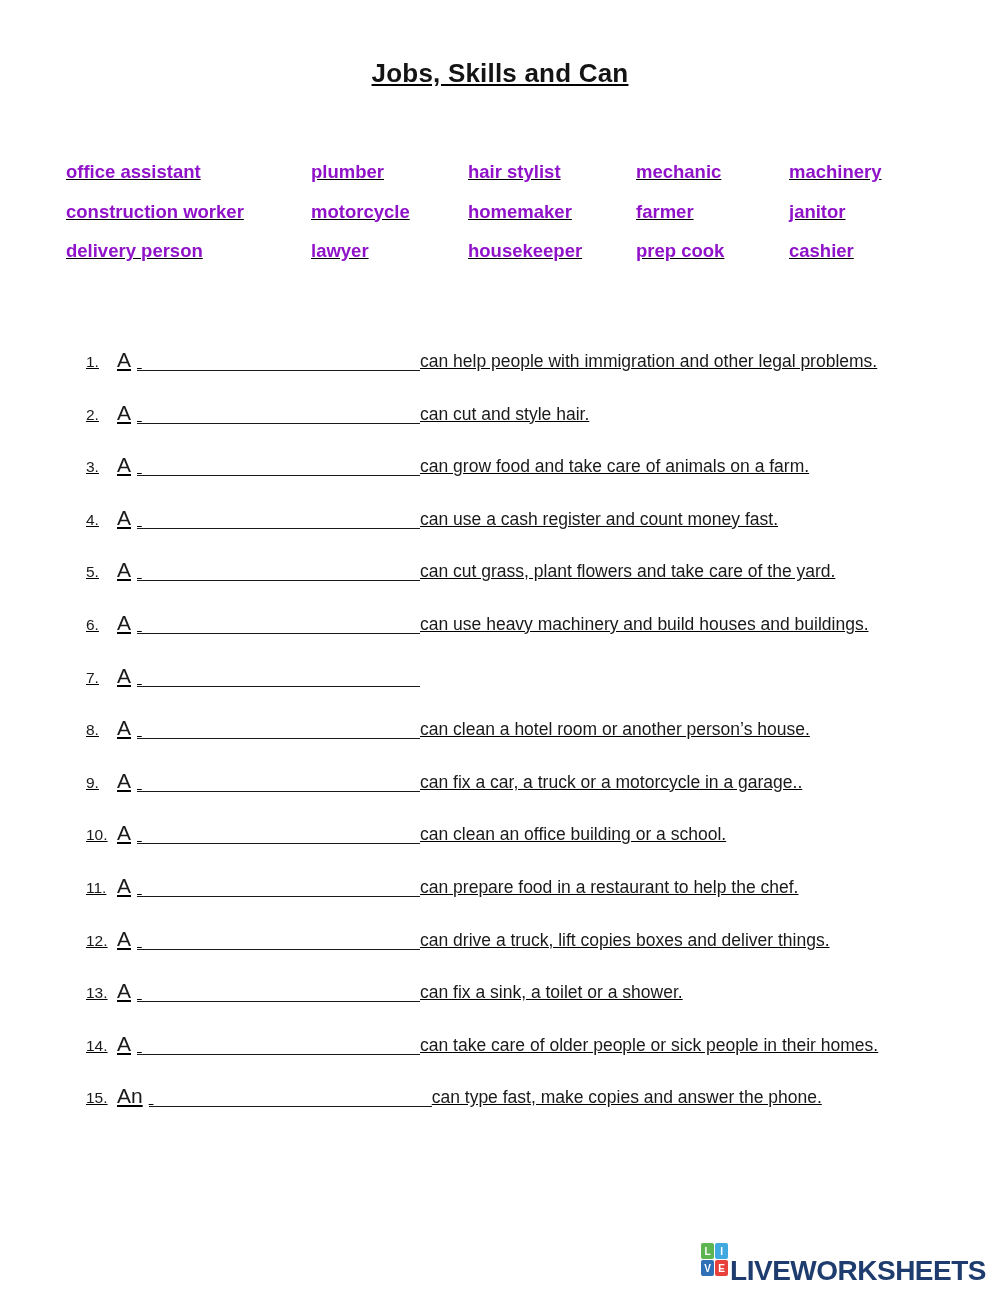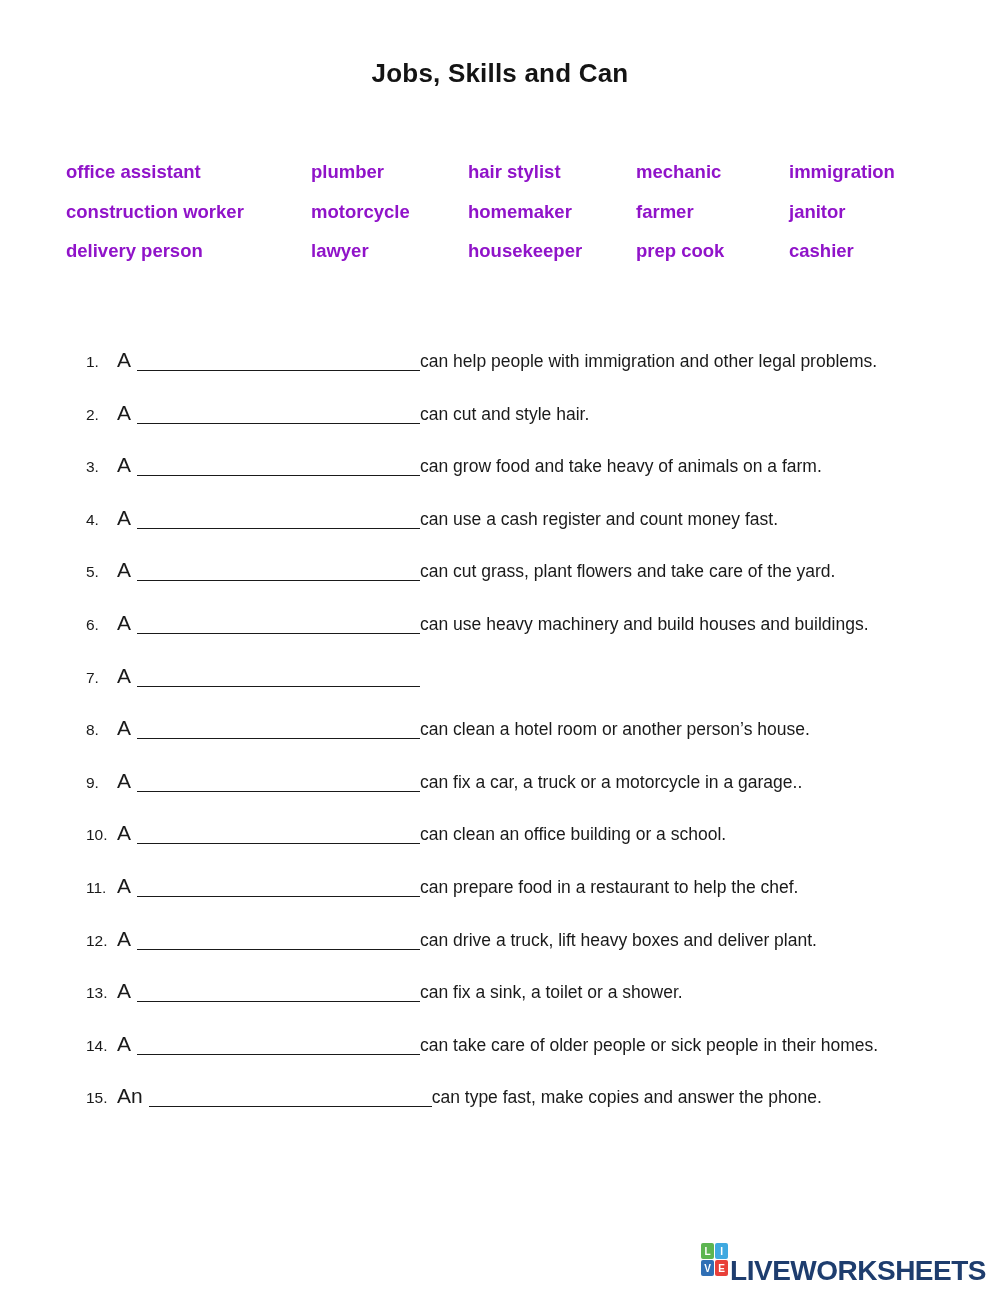--- a/index.html
+++ b/index.html
@@ -6,20 +6,21 @@
   body {
     font-family: "Liberation Sans", sans-serif;
     background: #ffffff;
   }
   .page {
     position: relative;
     width: 1000px;
     height: 1291px;
     background: #ffffff;
     overflow: hidden;
+    text-decoration: underline;
   }
   .title {
     margin-top: 58px;
     text-align: center;
     font-size: 26px;
     font-weight: 700;
     color: #141414;
     letter-spacing: 0.2px;
   }
   .word-bank {
@@ -101,21 +102,21 @@
 
 <div class="page">
 
   <h1 class="title">Jobs, Skills and Can</h1>
 
   <div class="word-bank" style="color: rgb(144, 19, 201);">
     <span>office assistant</span>
     <span>plumber</span>
     <span>hair stylist</span>
     <span>mechanic</span>
-    <span>immigration</span>
+    <span>machinery</span>
     <span>construction worker</span>
     <span>motorcycle</span>
     <span>homemaker</span>
     <span>farmer</span>
     <span>janitor</span>
     <span>delivery person</span>
     <span>lawyer</span>
     <span>housekeeper</span>
     <span>prep cook</span>
     <span>cashier</span>
@@ -131,21 +132,21 @@
     <li>
       <span class="item-number">2.</span>
       <span class="item-article">A</span>
       <span class="blank">&nbsp;</span>
       <span class="item-sentence">can cut and style hair.</span>
     </li>
     <li>
       <span class="item-number">3.</span>
       <span class="item-article">A</span>
       <span class="blank">&nbsp;</span>
-      <span class="item-sentence">can grow food and take heavy of animals on a farm.</span>
+      <span class="item-sentence">can grow food and take care of animals on a farm.</span>
     </li>
     <li>
       <span class="item-number">4.</span>
       <span class="item-article">A</span>
       <span class="blank">&nbsp;</span>
       <span class="item-sentence">can use a cash register and count money fast.</span>
     </li>
     <li>
       <span class="item-number">5.</span>
       <span class="item-article">A</span>
@@ -184,21 +185,21 @@
     <li>
       <span class="item-number">11.</span>
       <span class="item-article">A</span>
       <span class="blank">&nbsp;</span>
       <span class="item-sentence">can prepare food in a restaurant to help the chef.</span>
     </li>
     <li>
       <span class="item-number">12.</span>
       <span class="item-article">A</span>
       <span class="blank">&nbsp;</span>
-      <span class="item-sentence">can drive a truck, lift heavy boxes and deliver plant.</span>
+      <span class="item-sentence">can drive a truck, lift copies boxes and deliver things.</span>
     </li>
     <li>
       <span class="item-number">13.</span>
       <span class="item-article">A</span>
       <span class="blank">&nbsp;</span>
       <span class="item-sentence">can fix a sink, a toilet or a shower.</span>
     </li>
     <li>
       <span class="item-number">14.</span>
       <span class="item-article">A</span>

